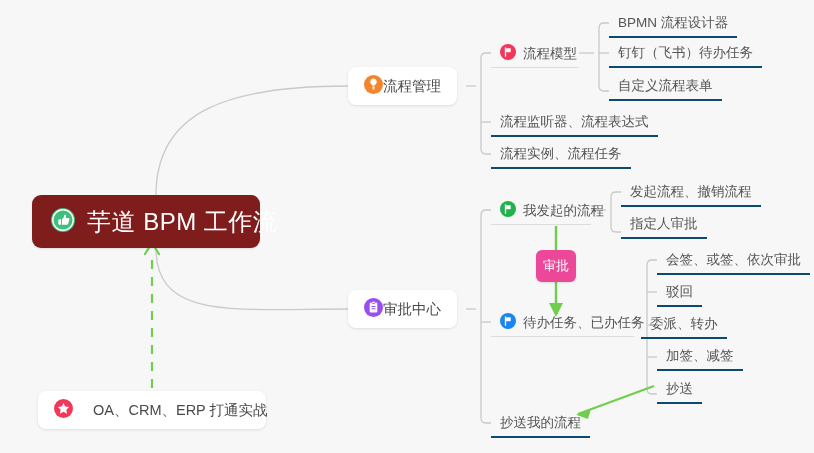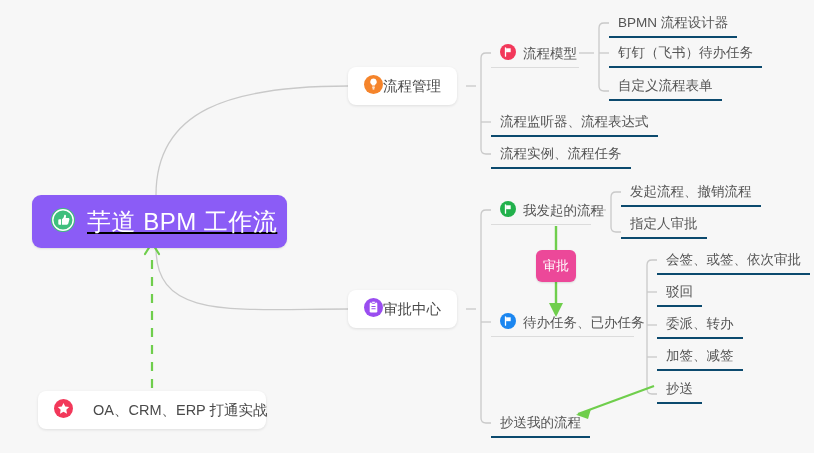--- a/index.html
+++ b/index.html
@@ -11,25 +11,24 @@
     position:relative;
   }
   #canvas{position:absolute;inset:0;width:814px;height:453px;}
   #edges{position:absolute;left:0;top:0;width:814px;height:453px;pointer-events:none;}
 
   
   .node{position:absolute;display:flex;align-items:center;box-sizing:border-box;white-space:nowrap;}
 
   
   .root{
-    left:32px;top:195px;width:255px;height:53px;
-    background:#8b5cf6;border-radius:9px;
+    left:32px;top:195px;width:228px;height:53px;
+    background:#7f1d1d;border-radius:9px;
     padding:0 18px;gap:11px;
     box-shadow:0 1px 2px rgba(0,0,0,.10);
-    text-decoration:underline;
   }
   .root .label{color:#ffffff;font-size:24px;letter-spacing:.5px;}
 
   
   .card{
     background:#ffffff;border-radius:8px;height:38px;
     padding:0 16px;
     box-shadow:0 1px 3px rgba(0,0,0,.10);
   }
   .card .label{color:#4a4a4a;font-size:14.5px;}
@@ -223,21 +222,21 @@
   <div class="node leaf" style="left:621px;top:210px;">
     <span class="label">指定人审批</span>
   </div>
 
   <div class="node leaf" style="left:657px;top:246px;">
     <span class="label">会签、或签、依次审批</span>
   </div>
   <div class="node leaf" style="left:657px;top:278px;">
     <span class="label">驳回</span>
   </div>
-  <div class="node leaf" style="left:657px;top:310px;text-align:right;">
+  <div class="node leaf" style="left:641px;top:310px;text-align:right;">
     <span class="label">委派、转办</span>
   </div>
   <div class="node leaf" style="left:657px;top:342px;">
     <span class="label">加签、减签</span>
   </div>
   <div class="node leaf" style="left:657px;top:375px;">
     <span class="label">抄送</span>
   </div>
 
   <div class="node tag">

